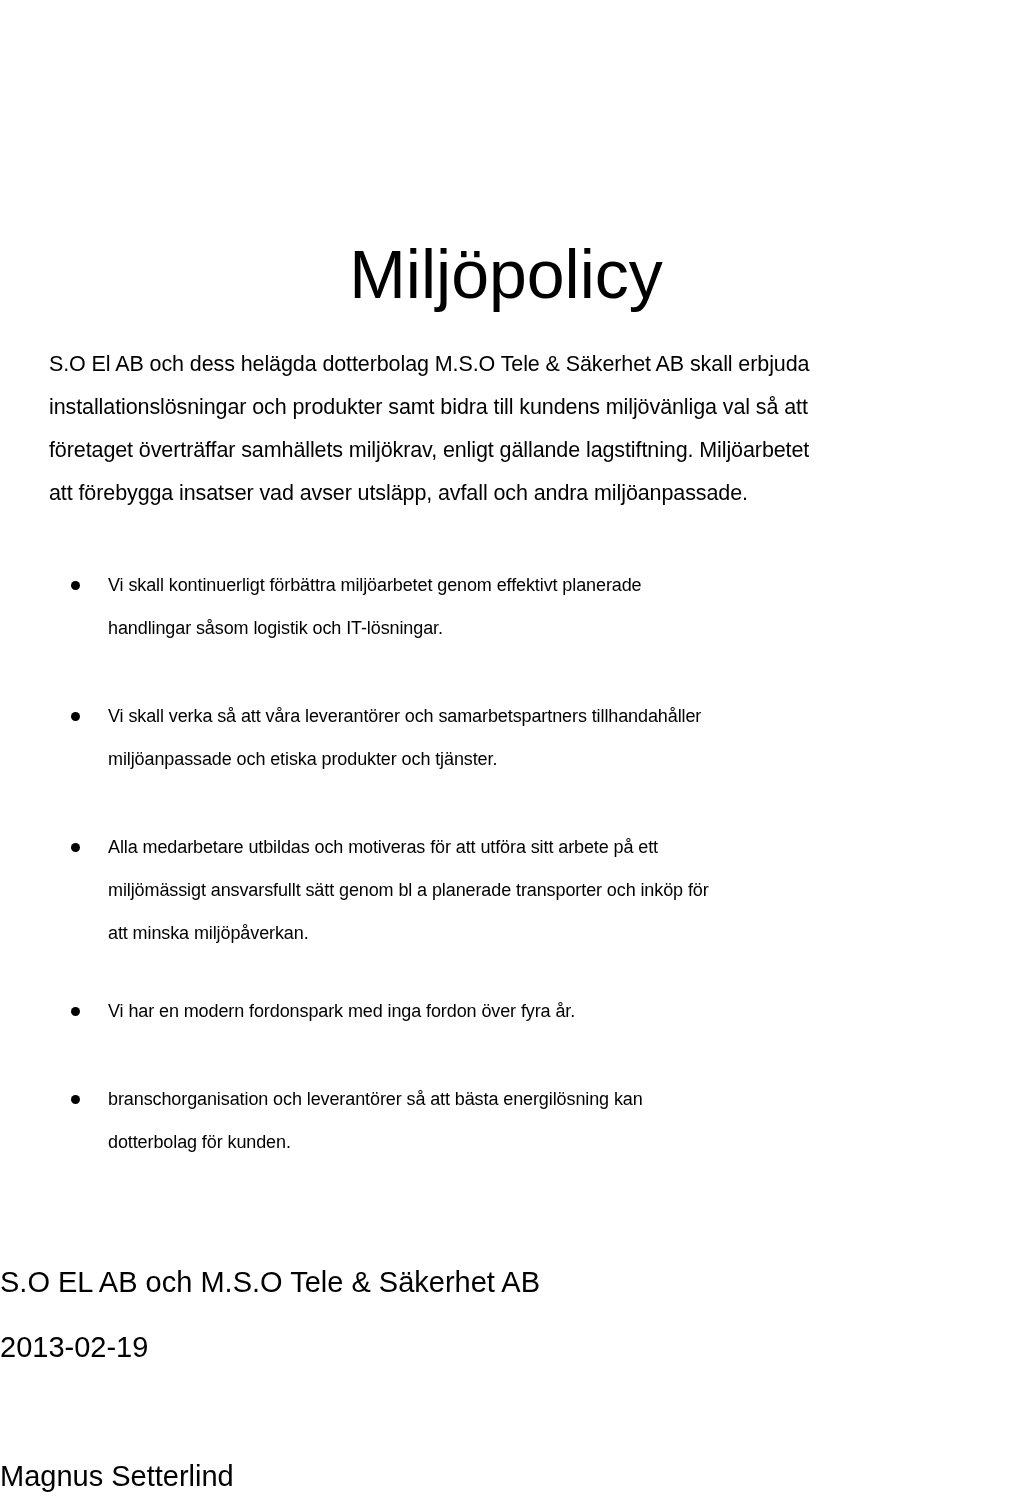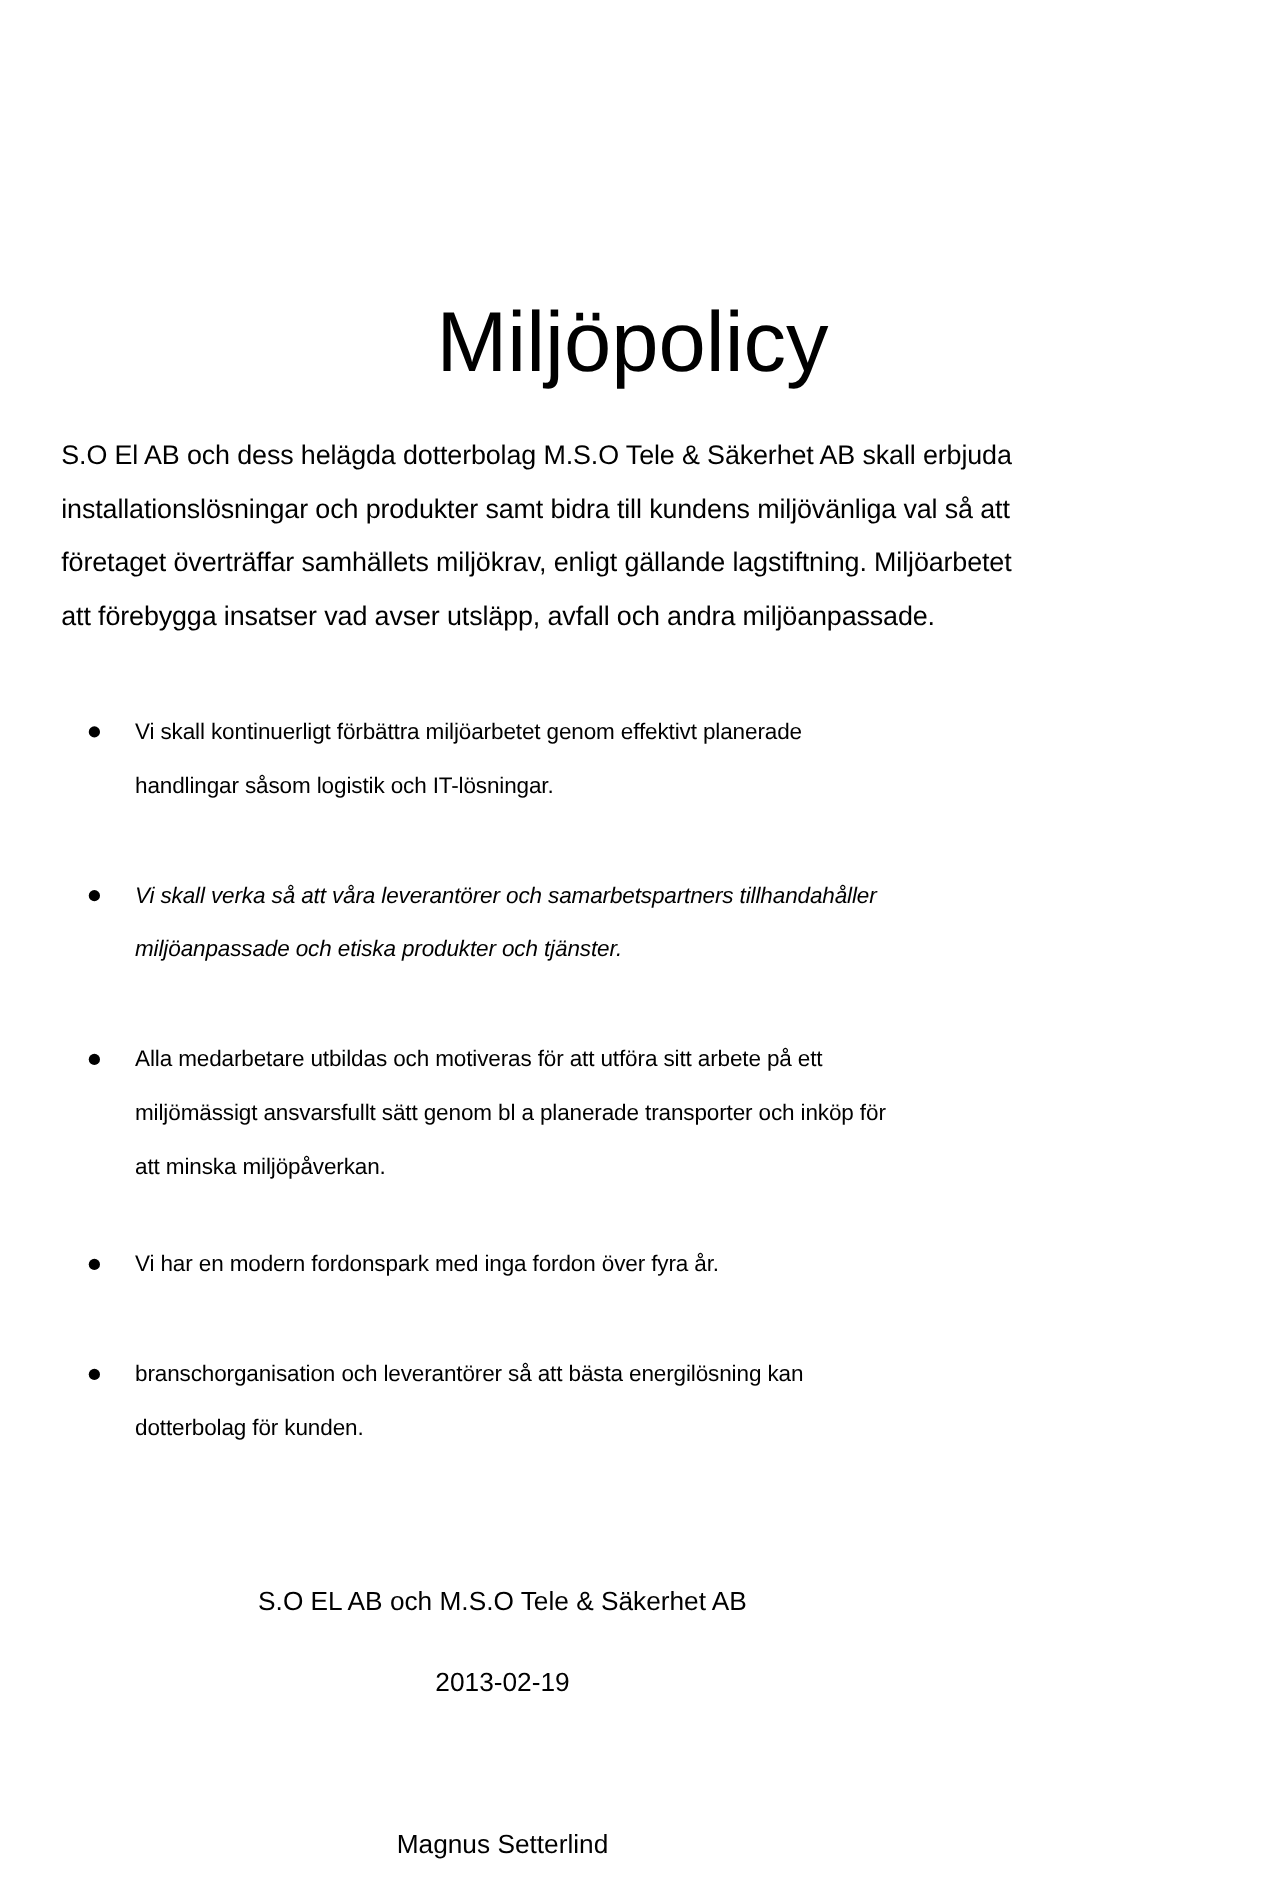--- a/index.html
+++ b/index.html
@@ -22,22 +22,22 @@
     .bullet .dot {
       position: absolute; left: 71px; width: 9px; height: 9px; border-radius: 50%;
       background: #000;
     }
     .bullet .lines {
       position: absolute; left: 108px; width: 880px;
       font-size: 18px; line-height: 43px; letter-spacing: -0.1px;
     }
     .bullet .lines span { display: block; white-space: nowrap; }
     .center-line {
-      position: absolute; left: 0; width: 804px; text-align: center;
-      font-size: 21px; line-height: 30px;
+      position: absolute; left: 0; width: 804px; 
+      font-size: 29px; line-height: 30px;
     }
   </style>
 </head>
 <body>
 
 <h1 class="title">Miljöpolicy</h1>
 
 <p class="intro">
   <span>S.O El AB och dess helägda dotterbolag M.S.O Tele &amp; Säkerhet AB skall erbjuda</span>
   <span>installationslösningar och produkter samt bidra till kundens miljövänliga val så att</span>
@@ -48,21 +48,21 @@
 <div class="bullet" style="top:564px;">
   <span class="dot" style="top:17px;"></span>
   <div class="lines" style="top:0;">
     <span>Vi skall kontinuerligt förbättra miljöarbetet genom effektivt planerade</span>
     <span>handlingar såsom logistik och IT-lösningar.</span>
   </div>
 </div>
 
 <div class="bullet" style="top:695px;">
   <span class="dot" style="top:17px;"></span>
-  <div class="lines" style="top:0;font-style:italic;">
+  <div class="lines" style="top:0;">
     <span>Vi skall verka så att våra leverantörer och samarbetspartners tillhandahåller</span>
     <span>miljöanpassade och etiska produkter och tjänster.</span>
   </div>
 </div>
 
 <div class="bullet" style="top:826px;">
   <span class="dot" style="top:17px;"></span>
   <div class="lines" style="top:0;">
     <span>Alla medarbetare utbildas och motiveras för att utföra sitt arbete på ett</span>
     <span>miljömässigt ansvarsfullt sätt genom bl a planerade transporter och inköp för</span>

